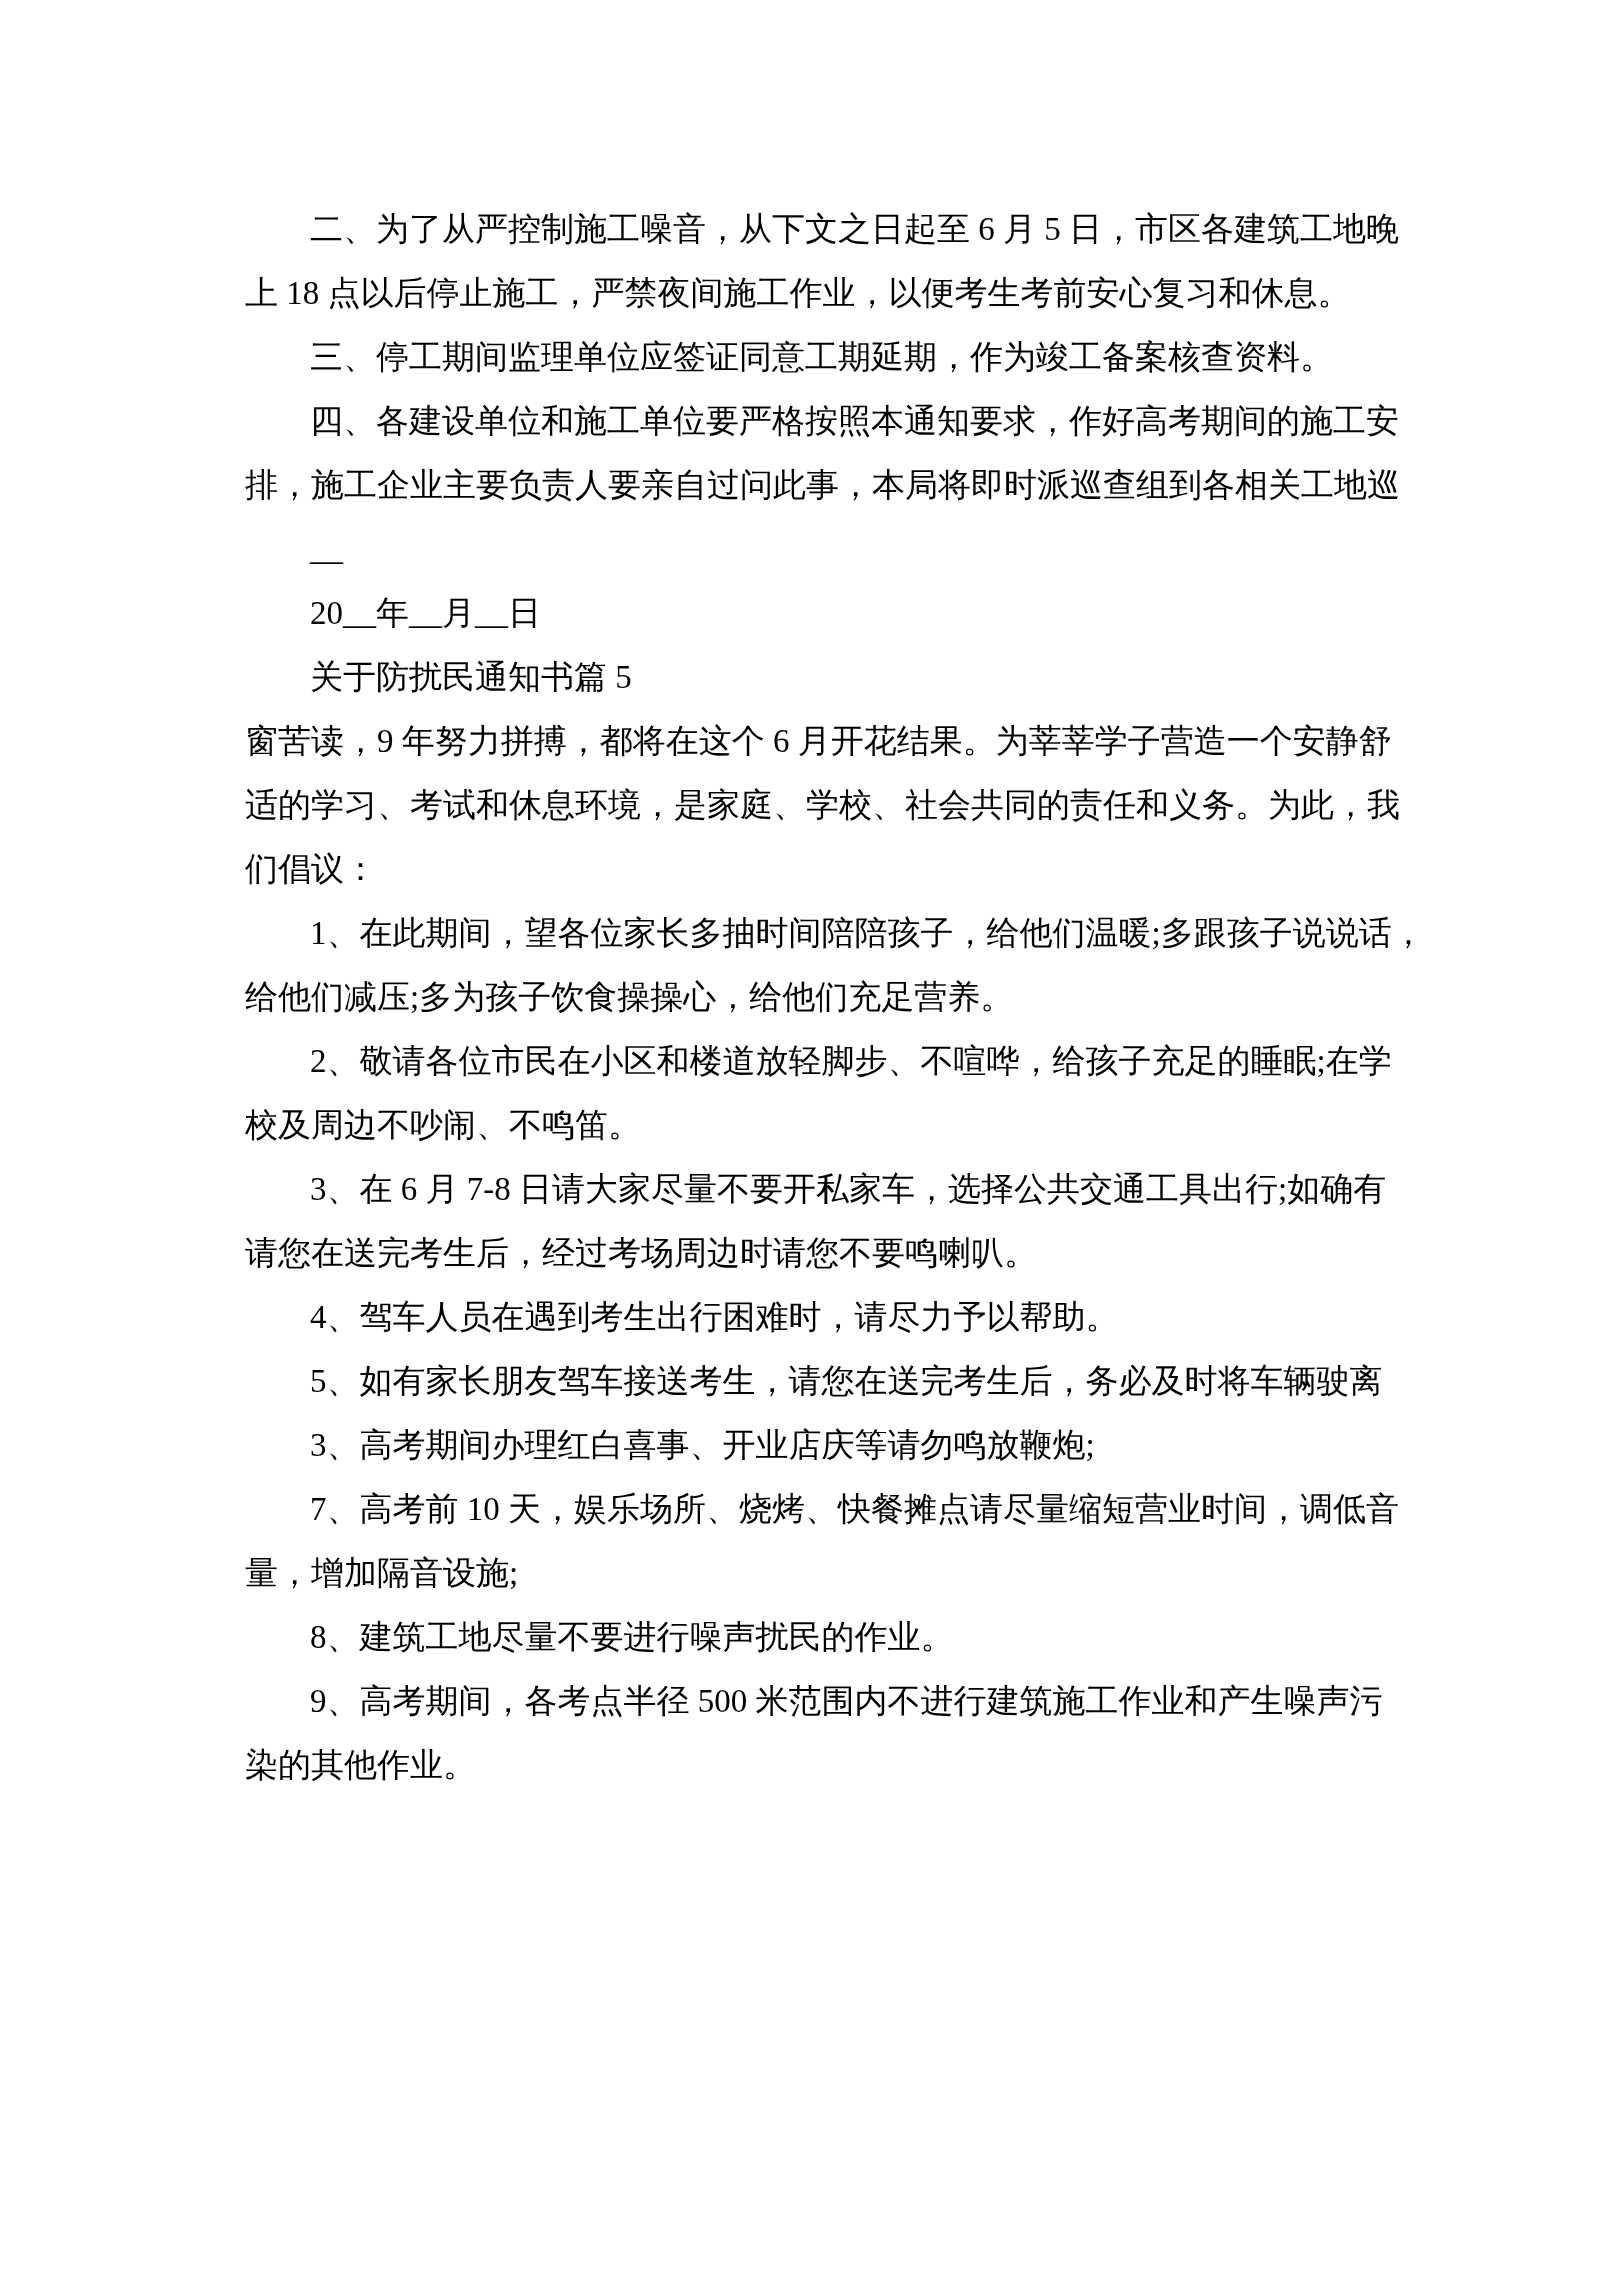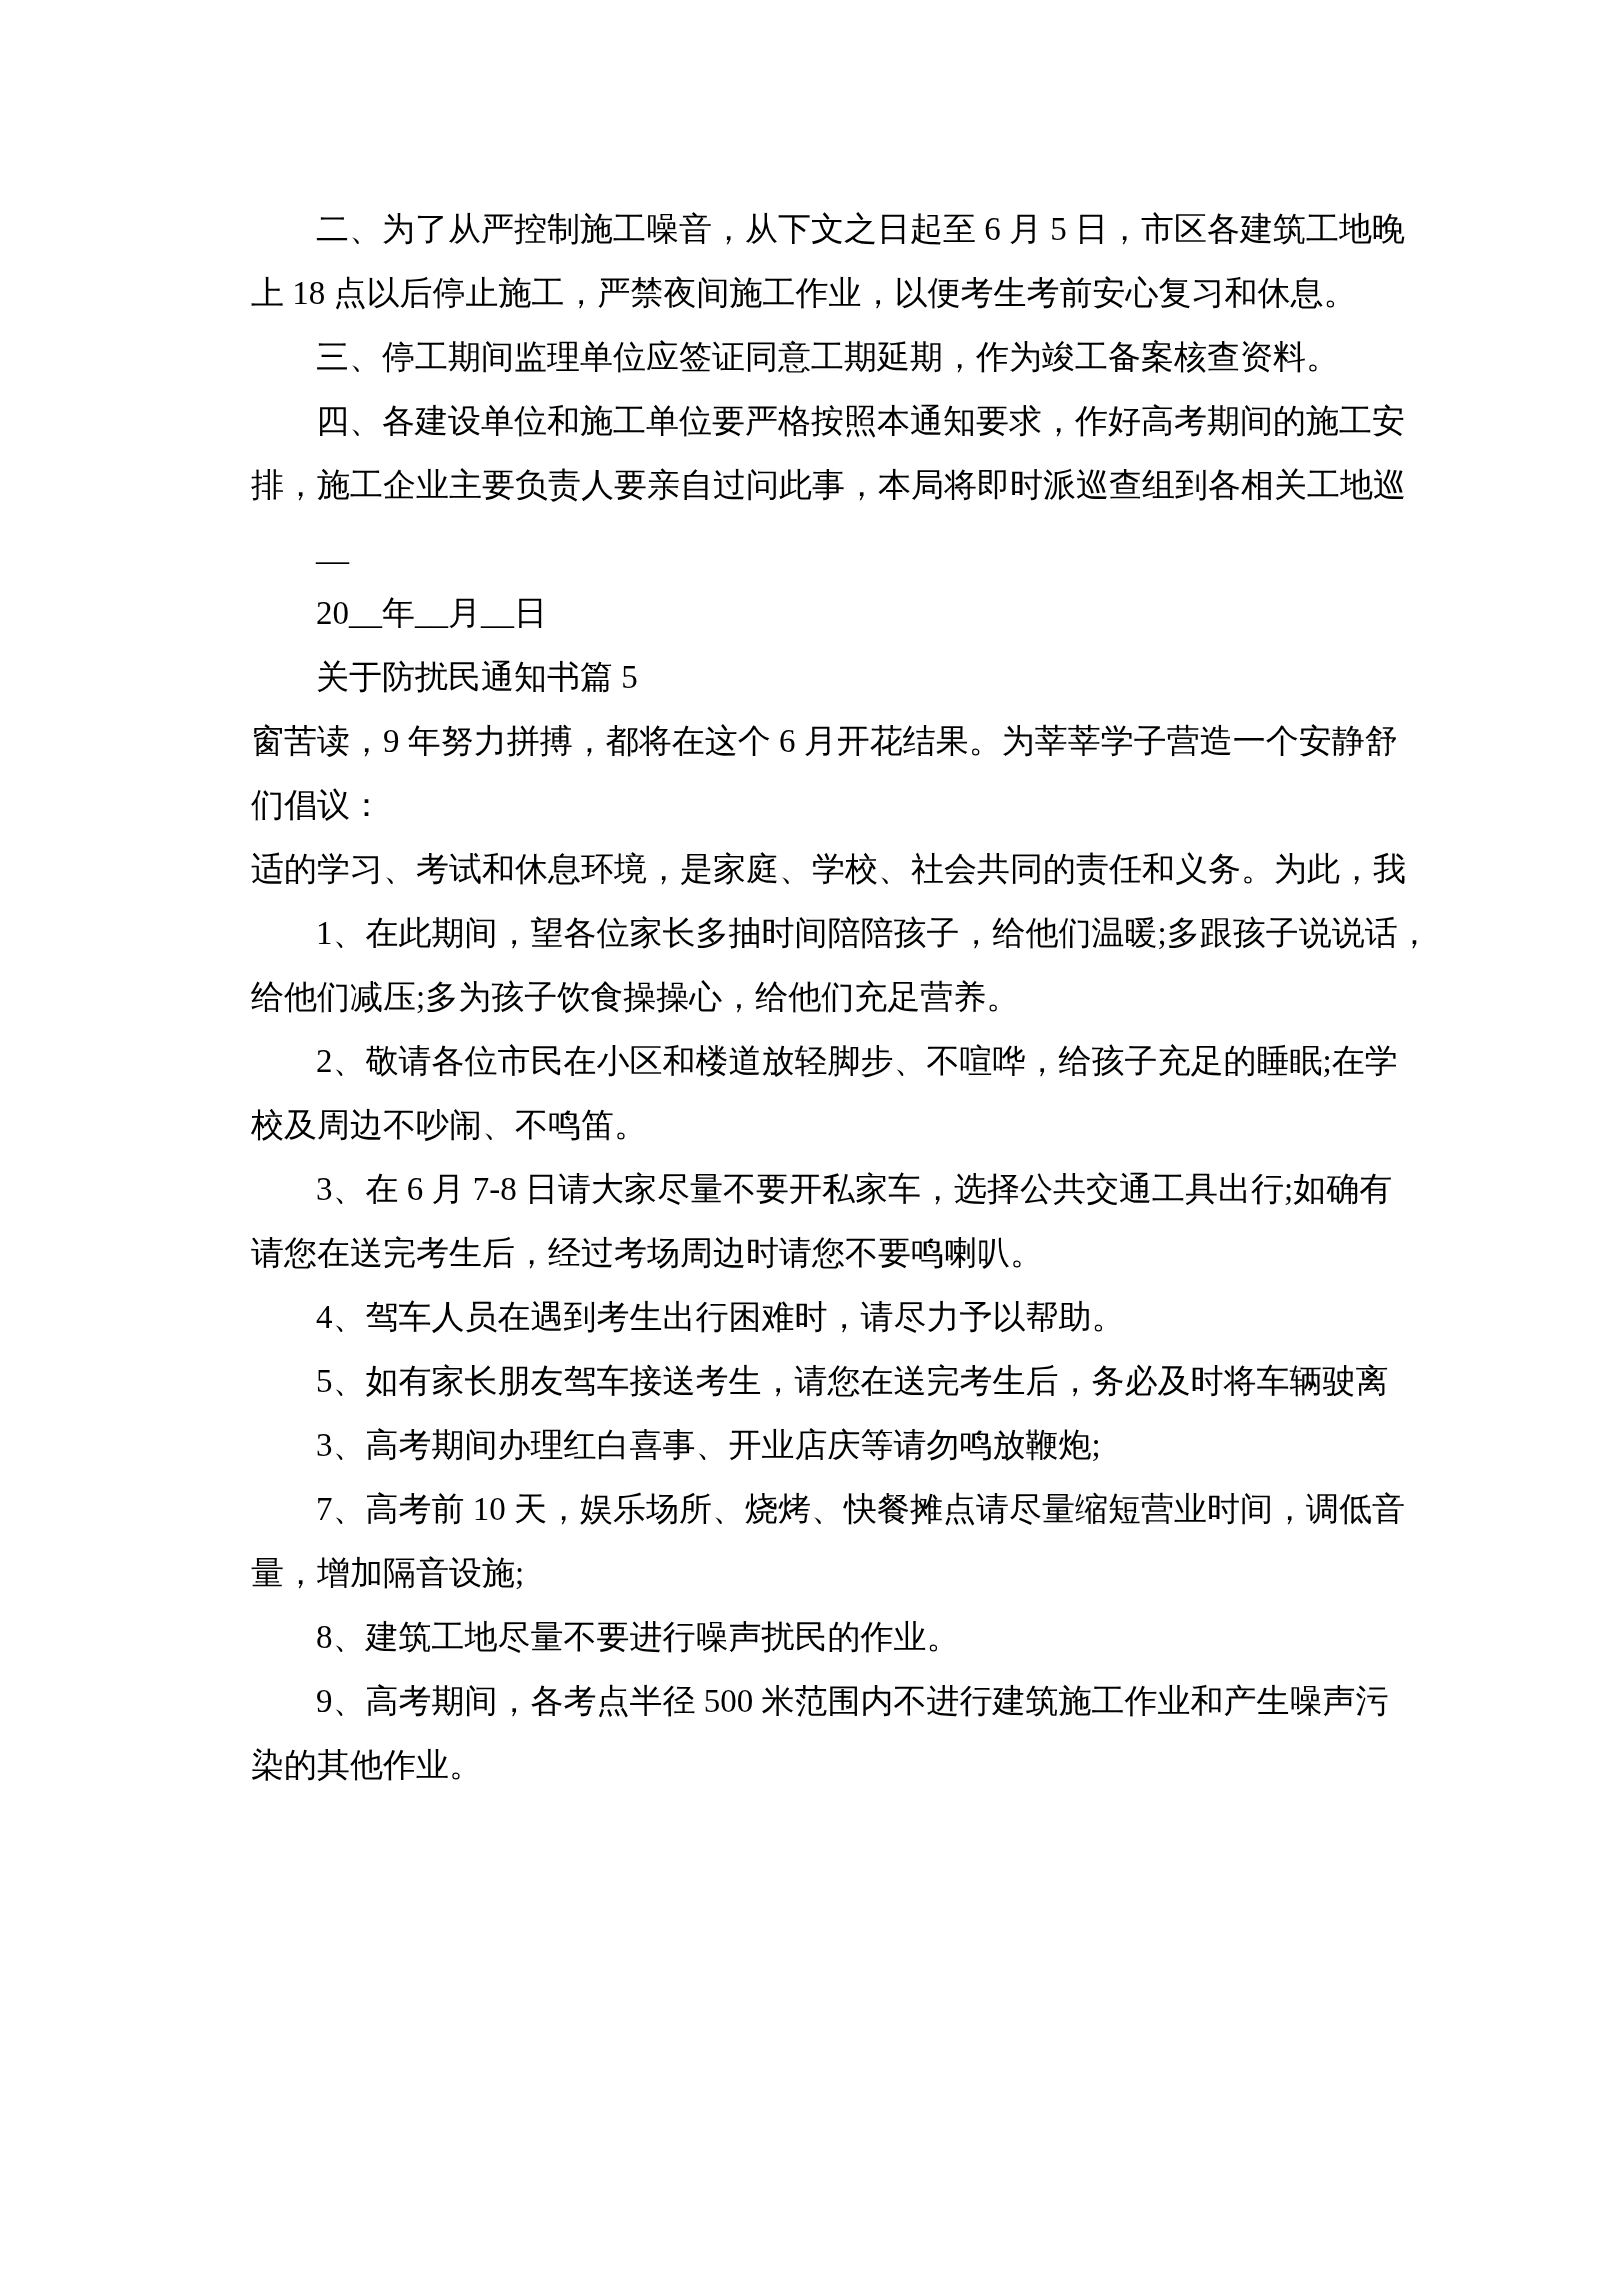--- a/index.html
+++ b/index.html
@@ -6,21 +6,20 @@
     margin: 0;
     padding: 0;
     background: #ffffff;
   }
   .page {
     position: relative;
     width: 1594px;
     height: 2295px;
     background: #ffffff;
     overflow: hidden;
-    margin-left: 6px;
   }
   .text-block {
     position: absolute;
     left: 245px;
     top: 197px;
     width: 1136px;
     font-family: "Liberation Serif", "DejaVu Serif", serif;
     font-size: 33px;
     line-height: 64px;
     color: #000000;
@@ -41,22 +40,22 @@
   <div class="text-block">
       <div class="line indent">二、为了从严控制施工噪音，从下文之日起至 6 月 5 日，市区各建筑工地晚</div>
       <div class="line">上 18 点以后停止施工，严禁夜间施工作业，以便考生考前安心复习和休息。</div>
       <div class="line indent">三、停工期间监理单位应签证同意工期延期，作为竣工备案核查资料。</div>
       <div class="line indent">四、各建设单位和施工单位要严格按照本通知要求，作好高考期间的施工安</div>
       <div class="line">排，施工企业主要负责人要亲自过问此事，本局将即时派巡查组到各相关工地巡</div>
       <div class="line indent">__</div>
       <div class="line indent">20__年__月__日</div>
       <div class="line indent">关于防扰民通知书篇 5</div>
       <div class="line">窗苦读，9 年努力拼搏，都将在这个 6 月开花结果。为莘莘学子营造一个安静舒</div>
+      <div class="line">适的学习、考试和休息环境，是家庭、学校、社会共同的责任和义务。为此，我</div>
       <div class="line">们倡议：</div>
-      <div class="line">适的学习、考试和休息环境，是家庭、学校、社会共同的责任和义务。为此，我</div>
       <div class="line indent">1、在此期间，望各位家长多抽时间陪陪孩子，给他们温暖;多跟孩子说说话，</div>
       <div class="line">给他们减压;多为孩子饮食操操心，给他们充足营养。</div>
       <div class="line indent">2、敬请各位市民在小区和楼道放轻脚步、不喧哗，给孩子充足的睡眠;在学</div>
       <div class="line">校及周边不吵闹、不鸣笛。</div>
       <div class="line indent">3、在 6 月 7-8 日请大家尽量不要开私家车，选择公共交通工具出行;如确有</div>
       <div class="line">请您在送完考生后，经过考场周边时请您不要鸣喇叭。</div>
       <div class="line indent">4、驾车人员在遇到考生出行困难时，请尽力予以帮助。</div>
       <div class="line indent">5、如有家长朋友驾车接送考生，请您在送完考生后，务必及时将车辆驶离</div>
       <div class="line indent">3、高考期间办理红白喜事、开业店庆等请勿鸣放鞭炮;</div>
       <div class="line indent">7、高考前 10 天，娱乐场所、烧烤、快餐摊点请尽量缩短营业时间，调低音</div>

